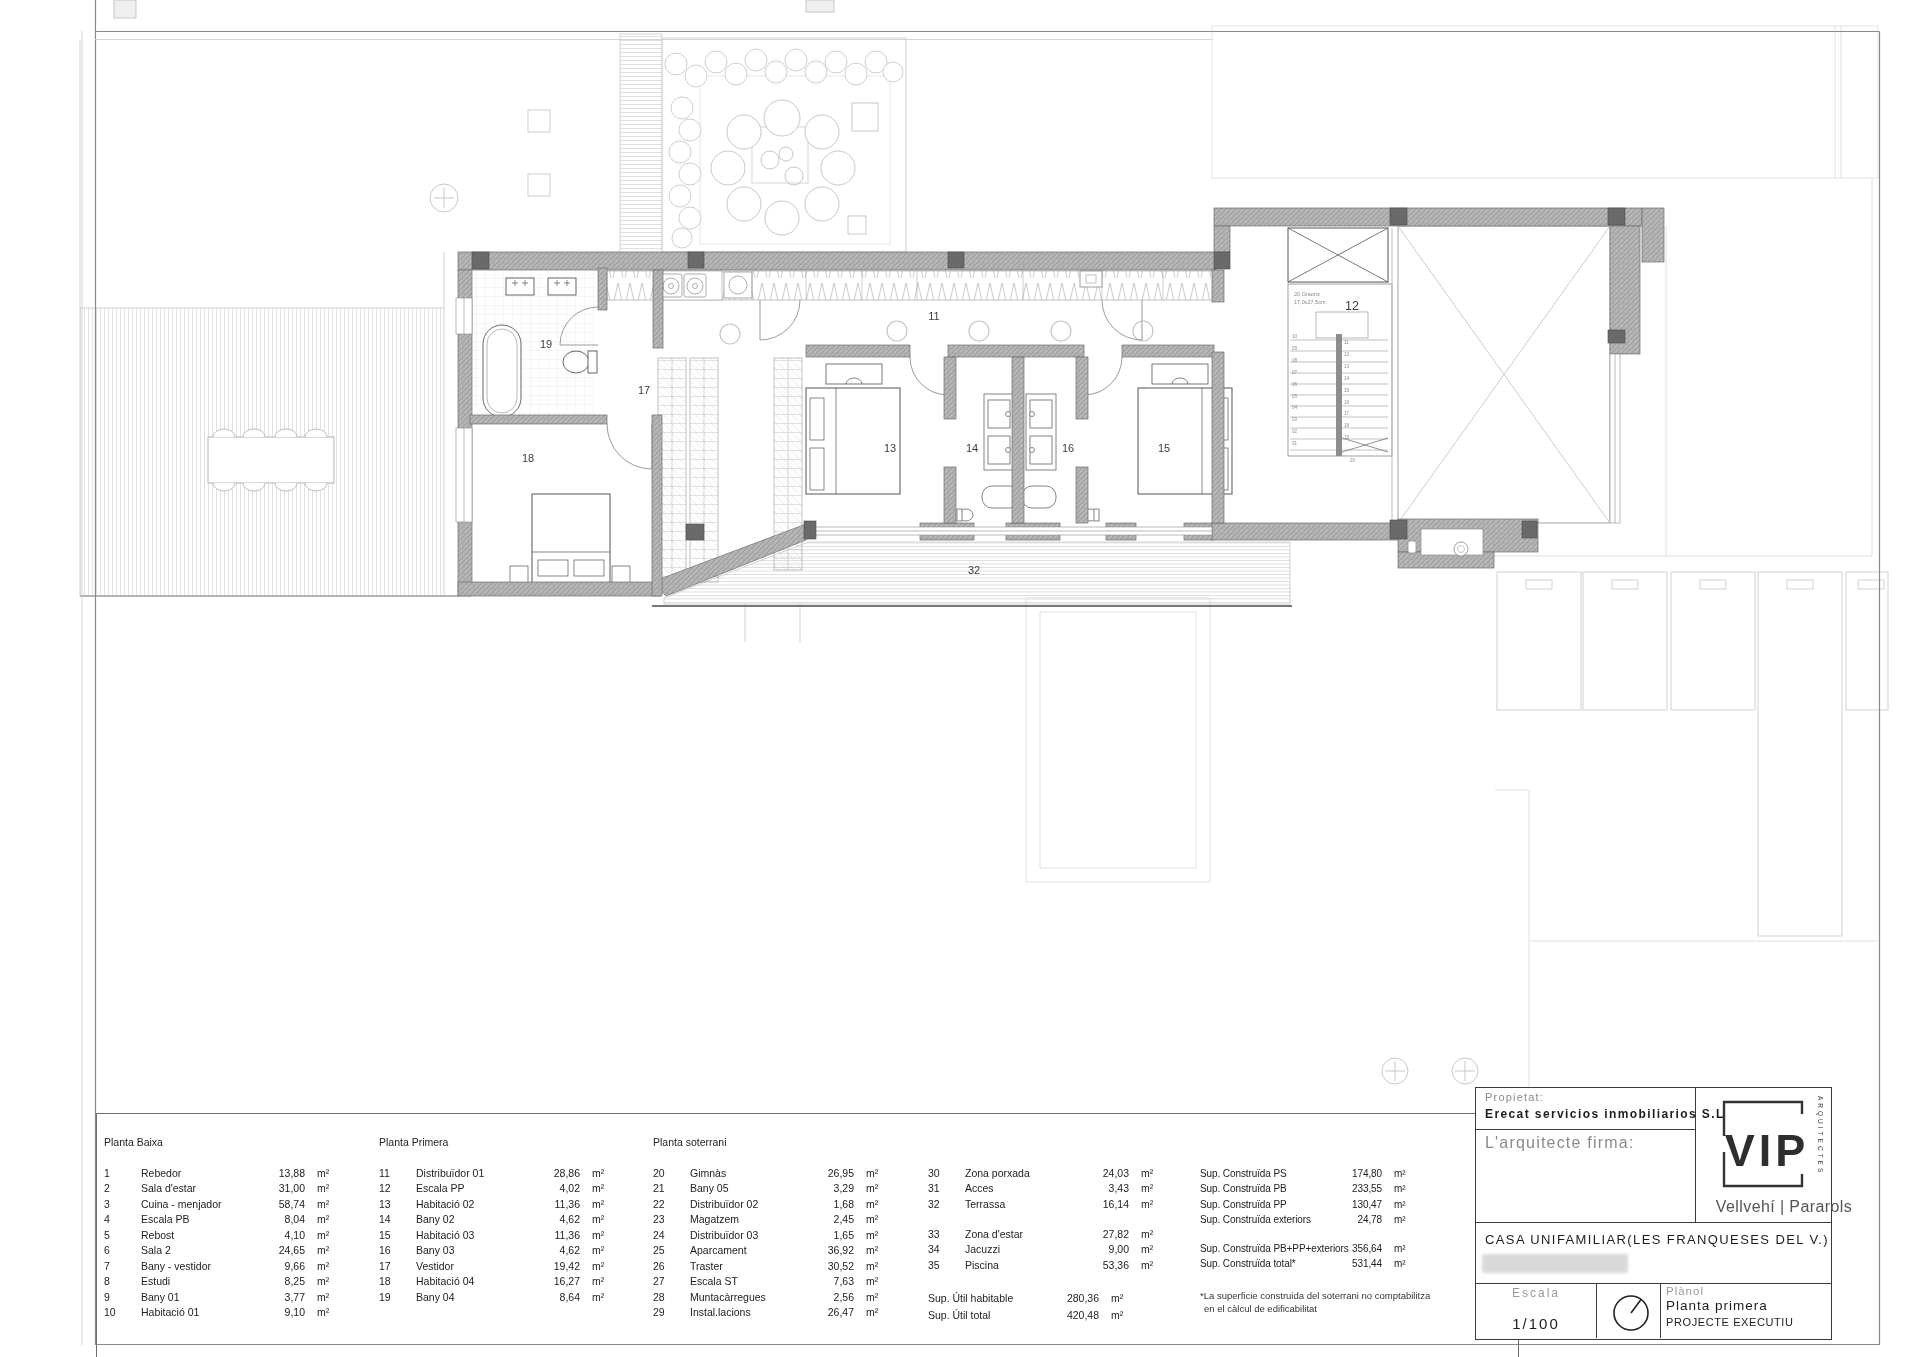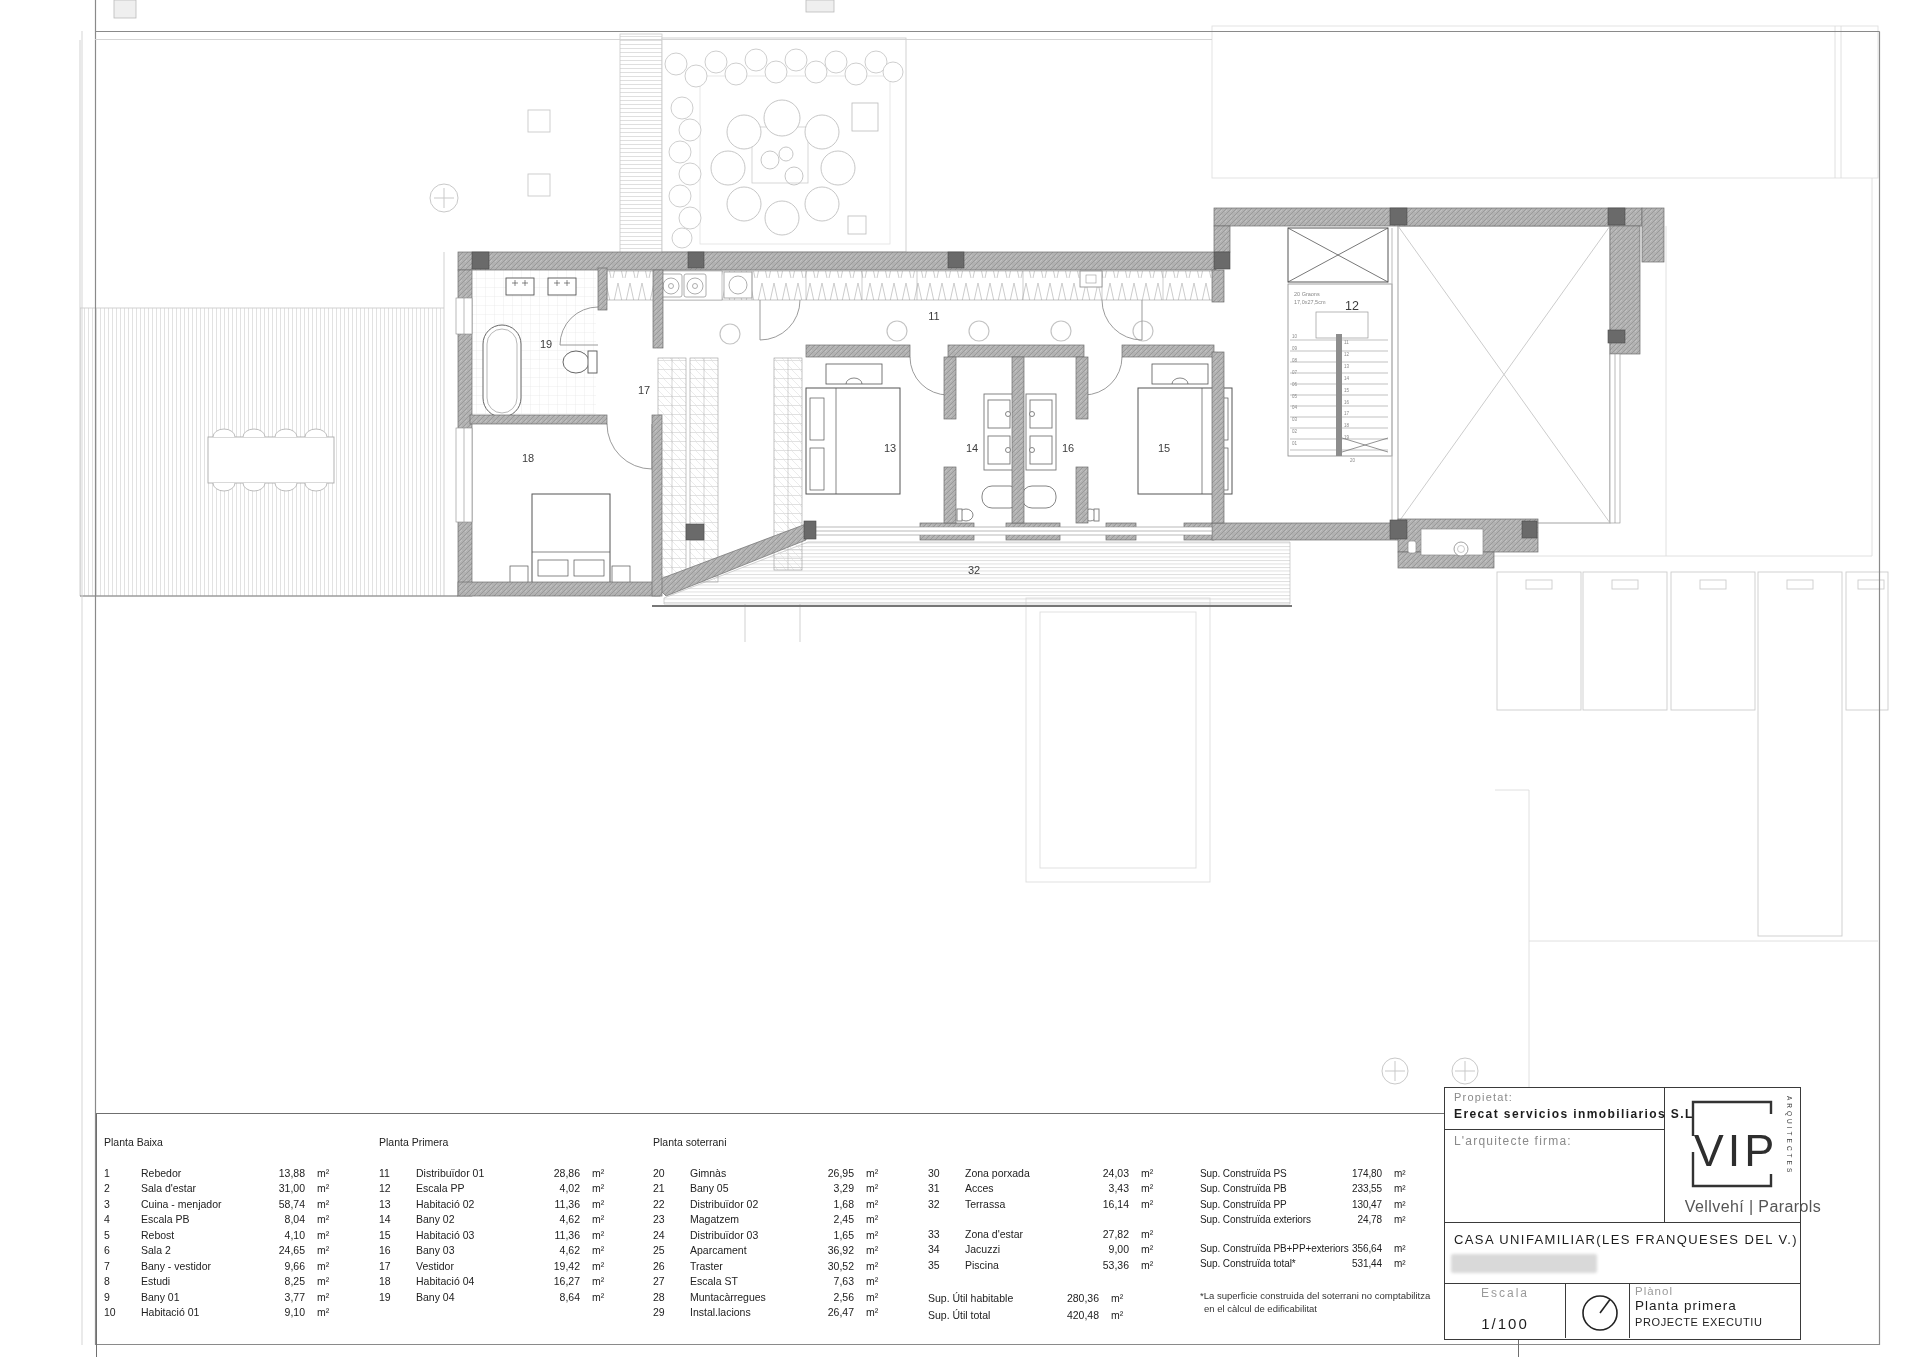--- a/index.html
+++ b/index.html
@@ -25,39 +25,39 @@
   .lunit{width:26px;padding-left:12px;}
   .lrow-total .lname2{width:137px;}
   .lrow-total .larea2{width:34px;text-align:right;}
   .col5 .lrow{font-size:10px;letter-spacing:-0.1px;}
   .col5 .lname{width:140px;}
   .col5 .larea{width:42px;}
   .col5 .lunit{width:24px;}
   .lfoot{position:absolute;font-size:9.5px;color:#333;white-space:nowrap;}
 
   
-  .tblock{position:absolute;left:1444px;top:1087px;width:357px;height:253px;
+  .tblock{position:absolute;left:1475px;top:1087px;width:357px;height:253px;
           border:1.6px solid #3a3a3a;box-sizing:border-box;background:#fff;}
   .tb-div{position:absolute;background:#3a3a3a;}
   .tb-label{position:absolute;font-size:11px;color:#8a8a8a;letter-spacing:1.2px;white-space:nowrap;}
   .tb-prop-value{position:absolute;left:9px;top:19px;font-size:12px;color:#1d1d1d;
                  font-weight:bold;letter-spacing:1.4px;white-space:nowrap;}
   .tb-title{position:absolute;left:9px;top:144px;font-size:13px;color:#1d1d1d;
             letter-spacing:1.4px;white-space:nowrap;}
   .redact{position:absolute;left:6px;top:166px;width:146px;height:19px;background:#d9d9d9;
           filter:blur(1.5px);border-radius:2px;}
   .tb-escala-label{position:absolute;left:0;top:198px;width:120px;text-align:center;
                    font-size:12px;color:#9a9a9a;letter-spacing:2px;}
   .tb-escala-value{position:absolute;left:0;top:215px;width:120px;text-align:center;
                    font-size:15px;color:#1d1d1d;letter-spacing:2px;margin-top:12px;}
   .tb-planol-label{position:absolute;left:190px;top:197px;font-size:11.5px;color:#9a9a9a;letter-spacing:1px;}
   .tb-planol-value{position:absolute;left:190px;top:210px;font-size:13.5px;color:#1d1d1d;letter-spacing:1px;}
   .tb-planol-sub{position:absolute;left:190px;top:228px;font-size:11px;color:#1d1d1d;letter-spacing:.6px;text-align:center;}
   .vip{position:absolute;left:236px;top:40px;width:110px;text-align:center;
-       font-size:45px;color:#2e2e2e;letter-spacing:4px;font-weight:400;line-height:1;}
+       font-size:45px;color:#2e2e2e;letter-spacing:4px;font-weight:700;line-height:1;}
   .vert{position:absolute;left:341px;top:8px;height:100px;writing-mode:vertical-rl;
         font-size:6.5px;letter-spacing:3px;color:#444;}
   .logo-sub{position:absolute;left:219px;top:110px;width:138px;text-align:center;
             font-size:16px;color:#555;letter-spacing:.4px;white-space:nowrap;padding-left:20px;}
 </style>
 </head>
 <body>
 
 <div class="page">
 
@@ -724,21 +724,21 @@
 
   <div class="tb-div" style="left:0;top:41px;width:219px;height:1.2px"></div>
   <div class="tb-div" style="left:219px;top:0;width:1.2px;height:134px"></div>
   <div class="tb-div" style="left:0;top:134px;width:100%;height:1.2px"></div>
   <div class="tb-div" style="left:0;top:195px;width:100%;height:1.2px"></div>
   <div class="tb-div" style="left:120px;top:195px;width:1.2px;height:55px"></div>
   <div class="tb-div" style="left:184px;top:195px;width:1.2px;height:55px"></div>
 
   <div class="tb-label" style="left:9px;top:3px">Propietat:</div>
   <div class="tb-prop-value">Erecat servicios inmobiliarios S.L</div>
-  <div class="tb-label" style="left:9px;top:46px;font-size:12px">L'arquitecte firma:</div>
+  <div class="tb-label" style="left:9px;top:46px;font-size:16px">L'arquitecte firma:</div>
 
   <svg class="abs" style="left:240px;top:6px" width="104" height="100" viewBox="0 0 104 100">
     <path d="M8,42 V8 H86 V20 M8,58 V92 H86 V80" fill="none" stroke="#333" stroke-width="2.4"></path>
   </svg>
   <div class="vip">VIP</div>
   <div class="vert">ARQUITECTES</div>
   <div class="logo-sub">Vellvehí | Pararols</div>
 
   <div class="tb-title">CASA UNIFAMILIAR(LES FRANQUESES DEL V.)</div>
   <div class="redact"></div>

